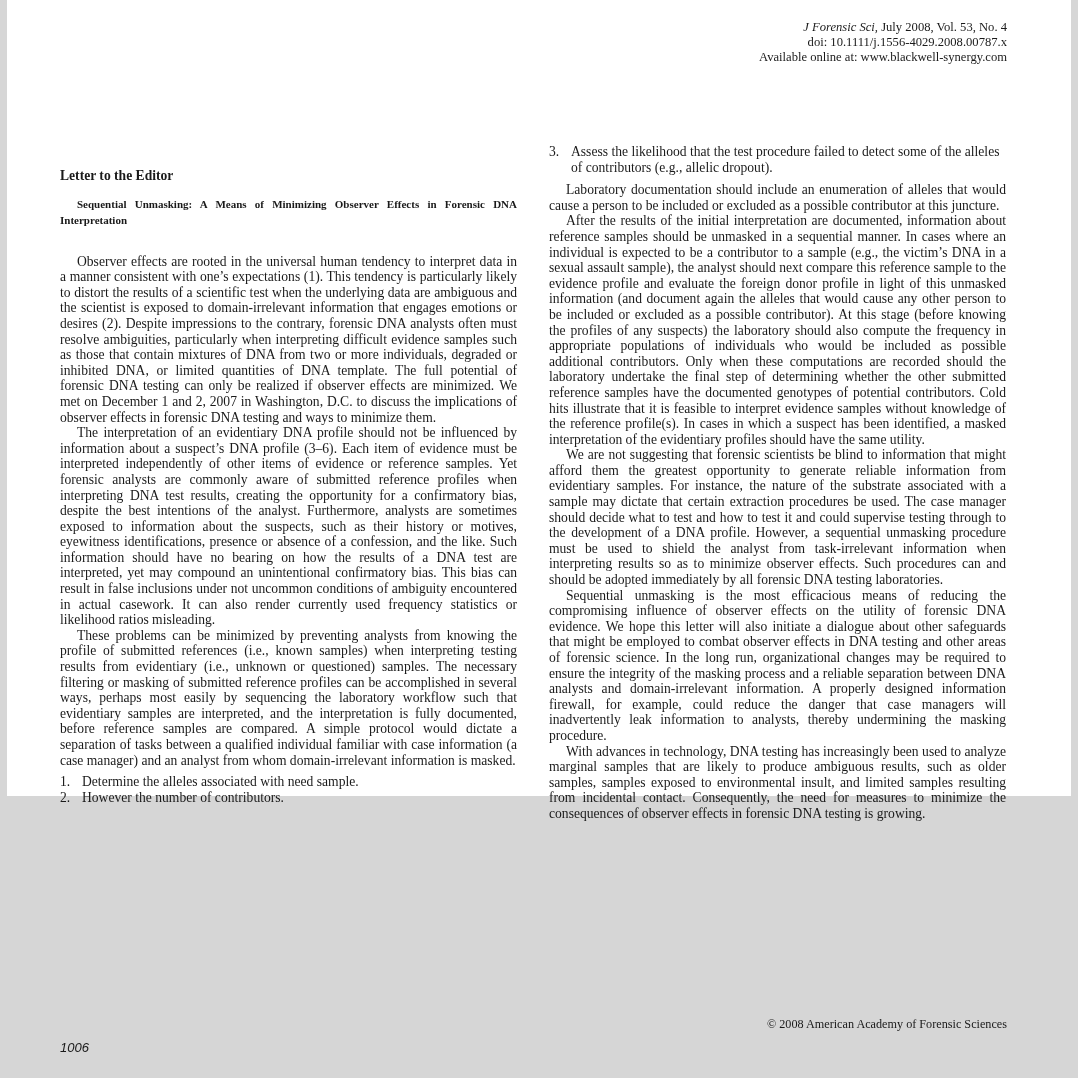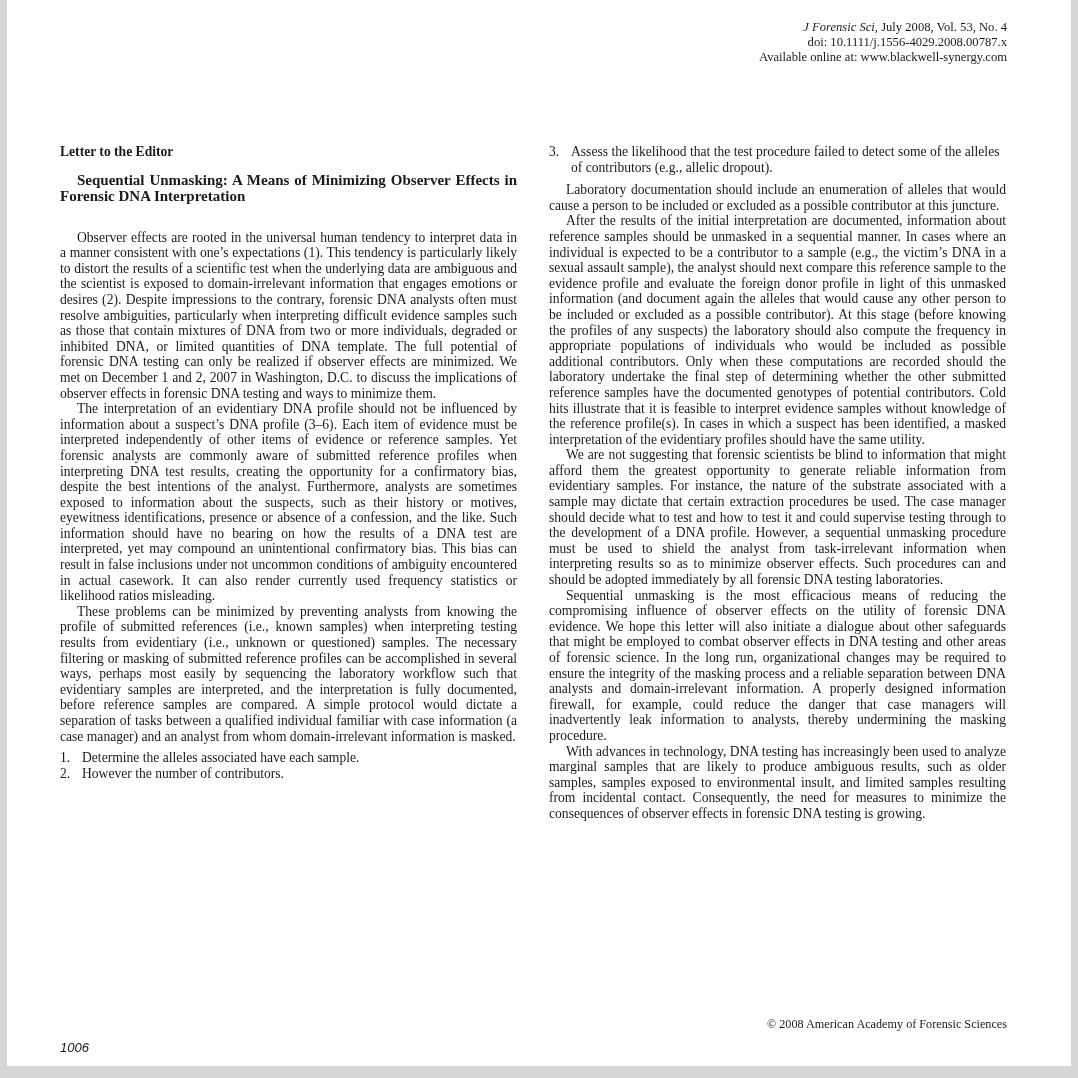--- a/index.html
+++ b/index.html
@@ -2,43 +2,43 @@
 <html><head>
   <meta charset="utf-8">
   <style>
     html, body { margin: 0; padding: 0; }
     body {
       width: 1078px; height: 1078px; overflow: hidden;
       background: #d6d6d6;
       position: relative;
     }
     .page {
-      position: absolute; left: 7px; top: 0; width: 1064px; height: 1066px;
+      position: absolute; left: 7px; top: 0; width: 1064px; height: 796px;
       background: #ffffff;
       color: #1a1a1a;
       font-family: "Liberation Serif", "DejaVu Serif", serif;
     }
     .header {
       position: absolute; right: 64px; top: 20px;
       text-align: right; font-size: 12.6px; line-height: 15px;
     }
     .header .journal { font-style: italic; }
     .col {
       position: absolute; top: 144px; width: 457px;
       font-size: 13.6px; line-height: 15.6px;
       text-align: justify;
       hyphens: none;
     }
-    .col.left { left: 53px; }
+    .col.left { left: 53px; margin-top: 24px; }
     .col.right { left: 542px; }
     .col p { margin: 0; text-indent: 17px; }
     .col p.indent2 { text-indent: 34px; }
     .section-label { font-weight: bold; margin: 0 0 12px 0; font-size: 13.6px; }
     .title {
-      font-weight: bold; font-size: 15px; line-height: 16px;
+      font-weight: bold; font-size: 11px; line-height: 16px;
       text-indent: 17px; margin: 0 0 26px 0; text-align: justify;
     }
     .salutation { text-indent: 17px; margin: 0; }
     ol.steps { margin: 6px 0 0 0; padding: 0; list-style: none; }
     ol.steps li { position: relative; padding-left: 22px; text-align: left; }
     ol.steps li .num { position: absolute; left: 0; top: 0; }
     .gap { height: 7px; }
     .footer-page {
       position: absolute; left: 53px; top: 1040px;
       font-family: "Liberation Sans", "DejaVu Sans", sans-serif;
@@ -61,21 +61,21 @@
     <div>Available online at: www.blackwell-synergy.com</div>
   </div>
 
   <div class="col left">
     <div class="section-label">Letter to the Editor</div>
     <div class="title">Sequential Unmasking: A Means of Minimizing Observer Effects in Forensic DNA Interpretation</div>
     <p>Observer effects are rooted in the universal human tendency to interpret data in a manner consistent with one’s expectations (1). This tendency is particularly likely to distort the results of a scientific test when the underlying data are ambiguous and the scientist is exposed to domain-irrelevant information that engages emotions or desires (2). Despite impressions to the contrary, forensic DNA analysts often must resolve ambiguities, particularly when interpreting difficult evidence samples such as those that contain mixtures of DNA from two or more individuals, degraded or inhibited DNA, or limited quantities of DNA template. The full potential of forensic DNA testing can only be realized if observer effects are minimized. We met on December 1 and 2, 2007 in Washington, D.C. to discuss the implications of observer effects in forensic DNA testing and ways to minimize them.</p>
     <p>The interpretation of an evidentiary DNA profile should not be influenced by information about a suspect’s DNA profile (3–6). Each item of evidence must be interpreted independently of other items of evidence or reference samples. Yet forensic analysts are commonly aware of submitted reference profiles when interpreting DNA test results, creating the opportunity for a confirmatory bias, despite the best intentions of the analyst. Furthermore, analysts are sometimes exposed to information about the suspects, such as their history or motives, eyewitness identifications, presence or absence of a confession, and the like. Such information should have no bearing on how the results of a DNA test are interpreted, yet may compound an unintentional confirmatory bias. This bias can result in false inclusions under not uncommon conditions of ambiguity encountered in actual casework. It can also render currently used frequency statistics or likelihood ratios misleading.</p>
     <p>These problems can be minimized by preventing analysts from knowing the profile of submitted references (i.e., known samples) when interpreting testing results from evidentiary (i.e., unknown or questioned) samples. The necessary filtering or masking of submitted reference profiles can be accomplished in several ways, perhaps most easily by sequencing the laboratory workflow such that evidentiary samples are interpreted, and the interpretation is fully documented, before reference samples are compared. A simple protocol would dictate a separation of tasks between a qualified individual familiar with case information (a case manager) and an analyst from whom domain-irrelevant information is masked.</p>
     <ol class="steps">
-      <li><span class="num">1.</span><span>Determine the alleles associated have each sample.</span></li>
+      <li><span class="num">1.</span><span>Determine the alleles associated with need sample.</span></li>
       <li><span class="num">2.</span><span>However the number of contributors.</span></li>
     </ol>
   </div>
 
   <div class="col right">
     <ol class="steps" style="margin-top:0">
       <li><span class="num">3.</span><span>Assess the likelihood that the test procedure failed to detect some of the alleles of contributors (e.g., allelic dropout).</span></li>
     </ol>
     <div class="gap"></div>
     <p>Laboratory documentation should include an enumeration of alleles that would cause a person to be included or excluded as a possible contributor at this juncture.</p>

